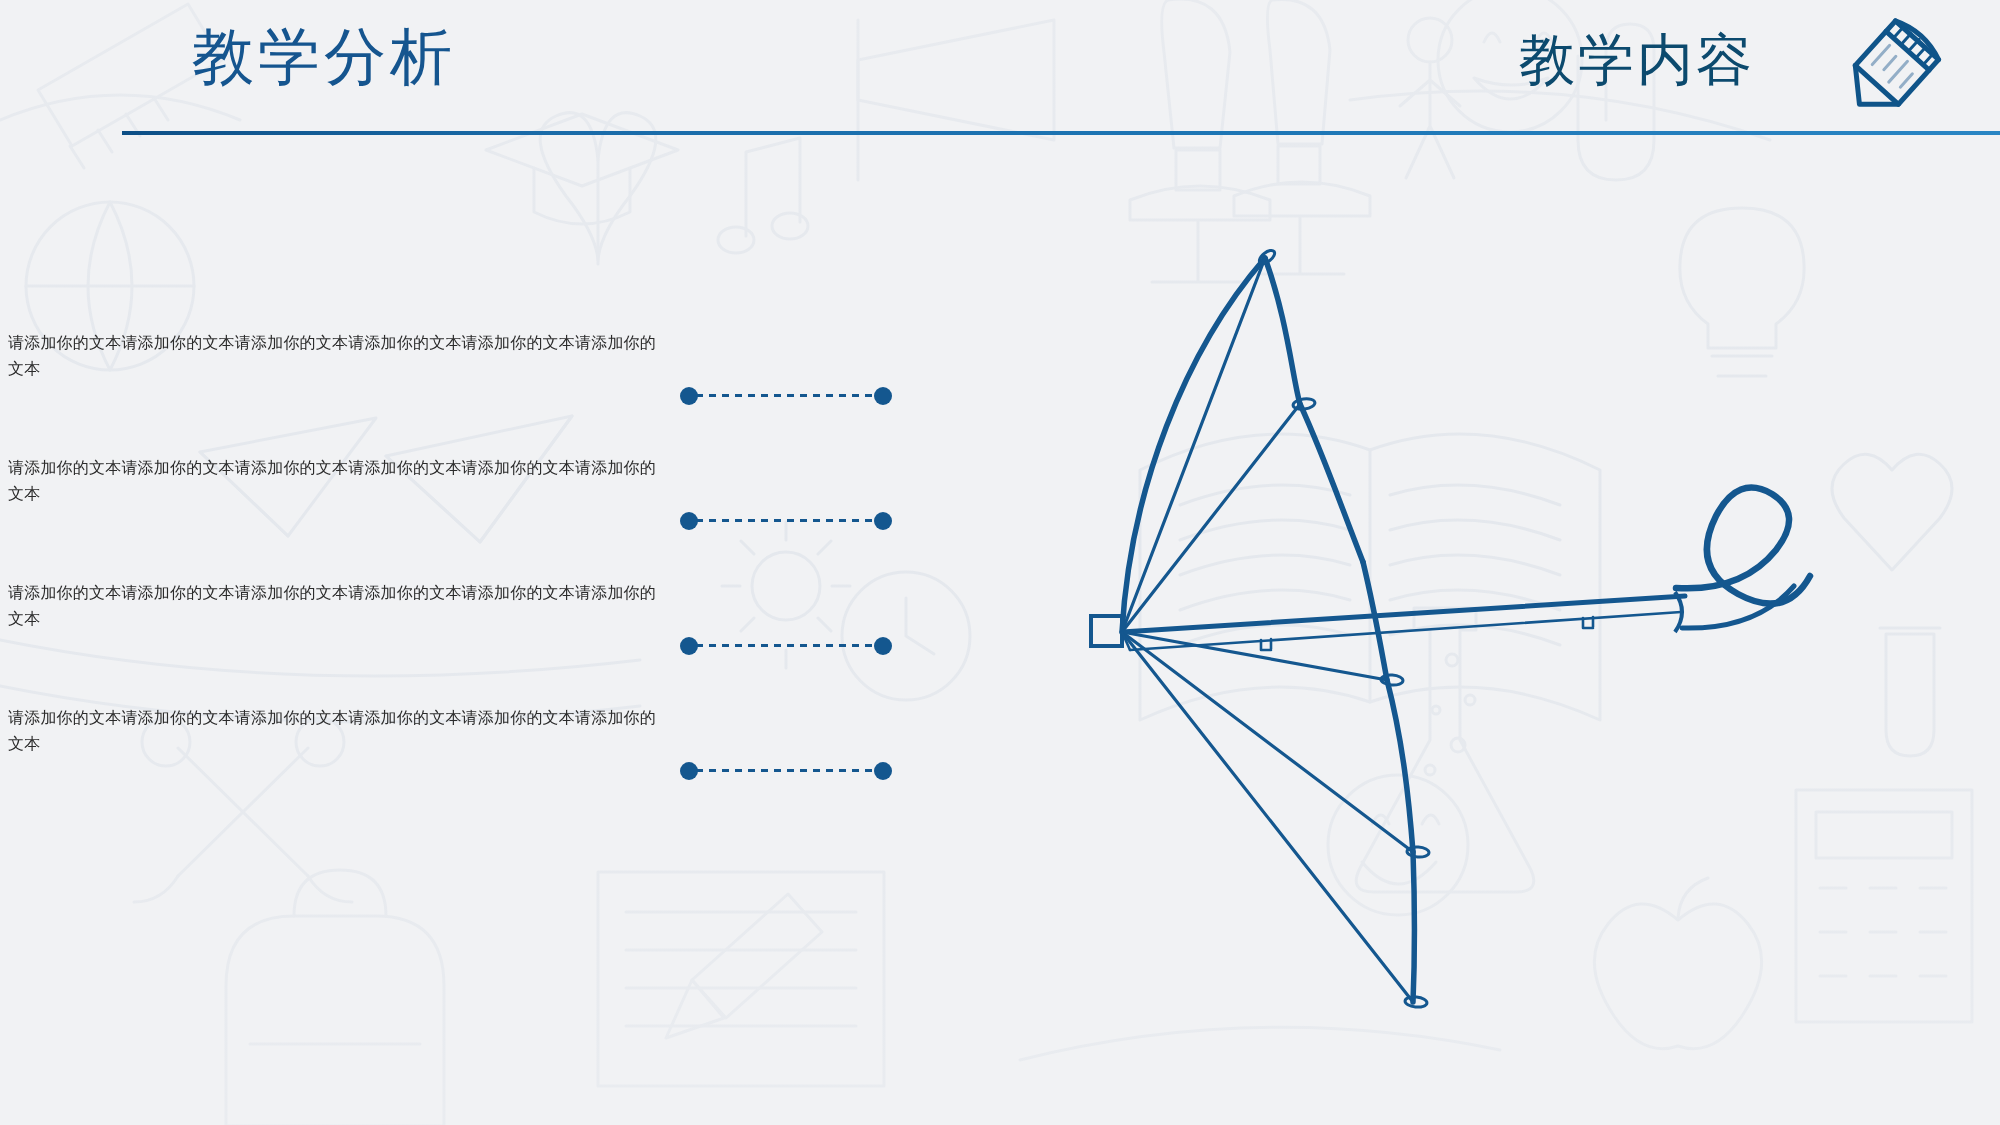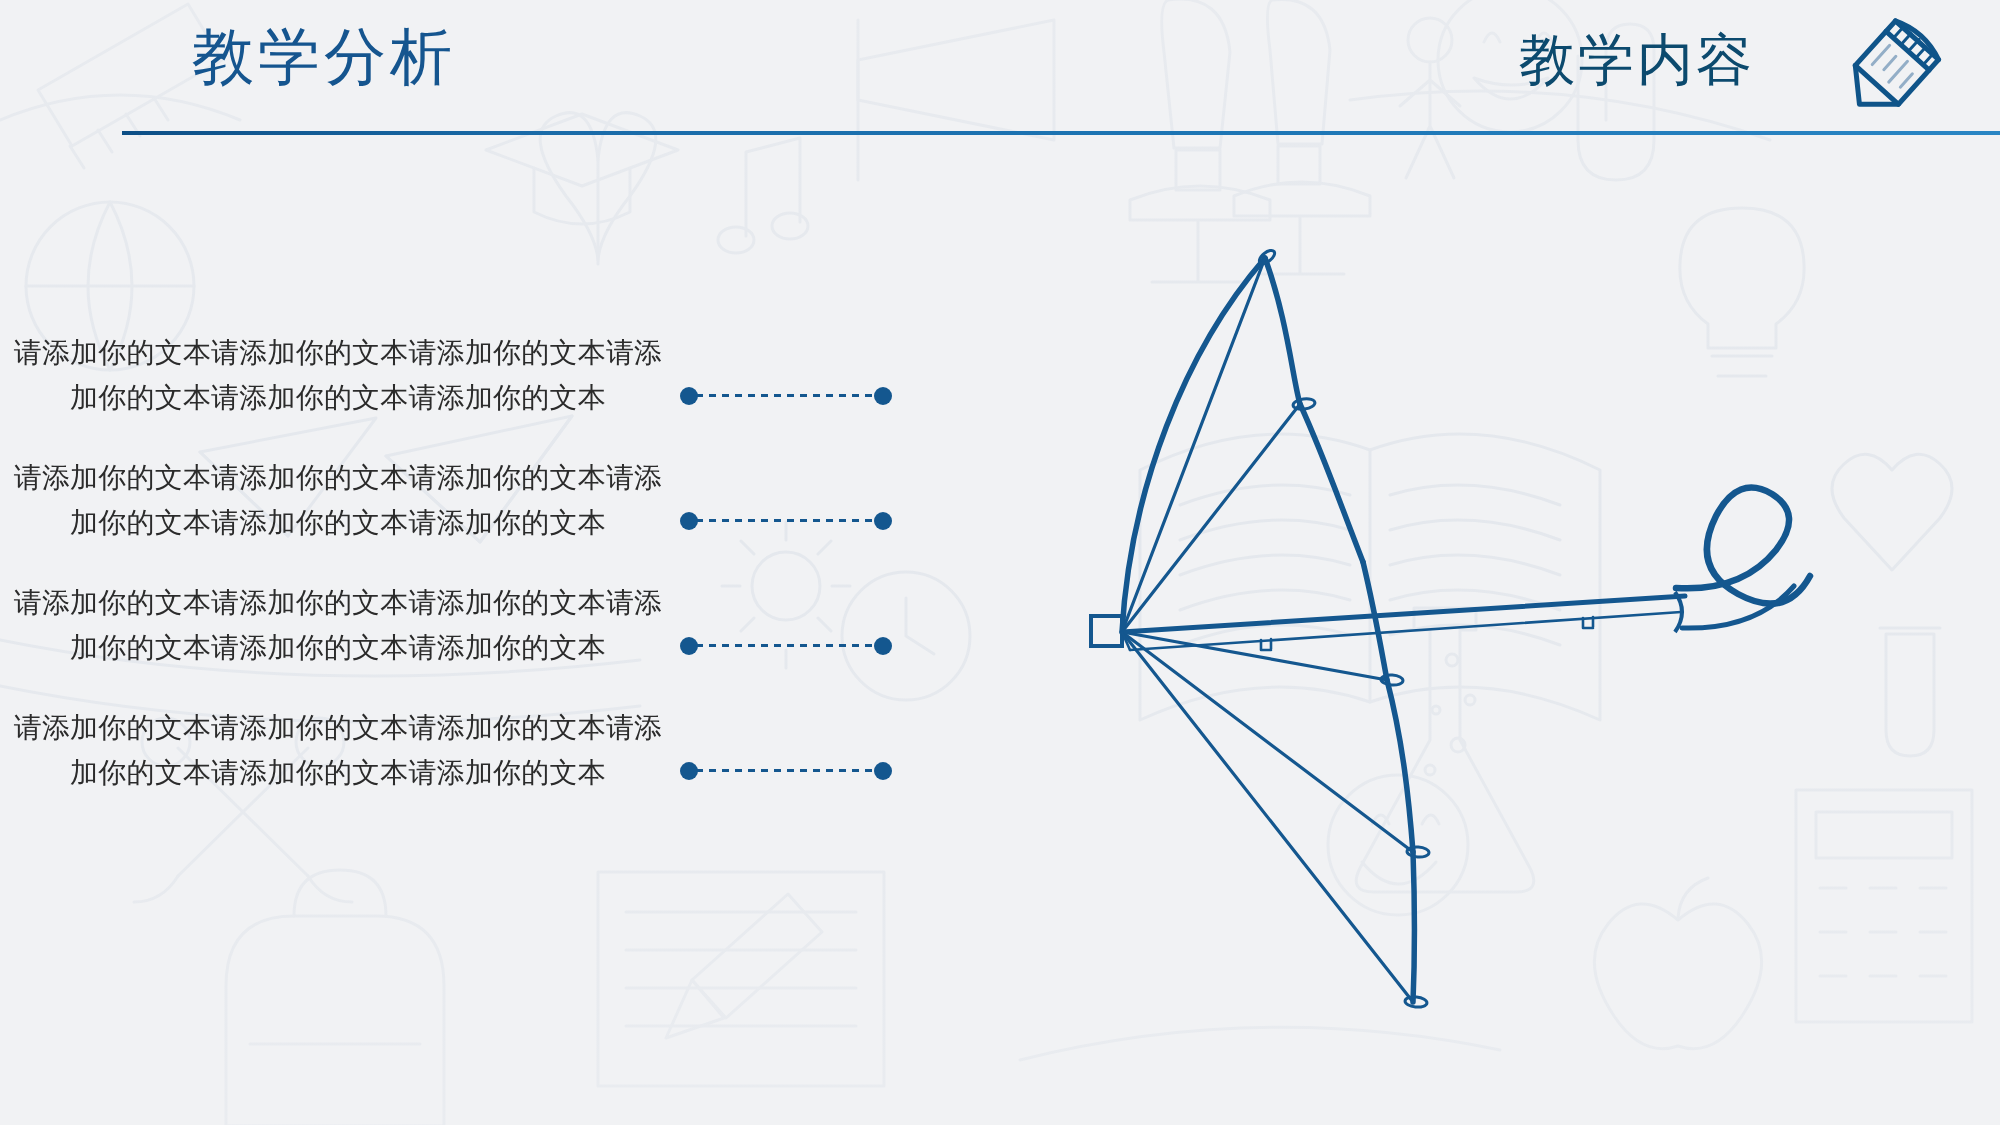--- a/index.html
+++ b/index.html
@@ -96,23 +96,22 @@
   }
   .row {
     position: relative;
     height: 125px;
   }
   .row-text {
     position: absolute;
     right: 232px;
     top: 0;
     width: 660px;
-    text-align: center;
     color: #2b2b2b;
-    font-size: 28px;
+    font-size: 16px;
     line-height: 1.62;
     letter-spacing: 0.2px;
   }
   .connector {
     position: absolute;
     right: 8px;
     top: 56px;
     width: 212px;
     height: 20px;
   }

